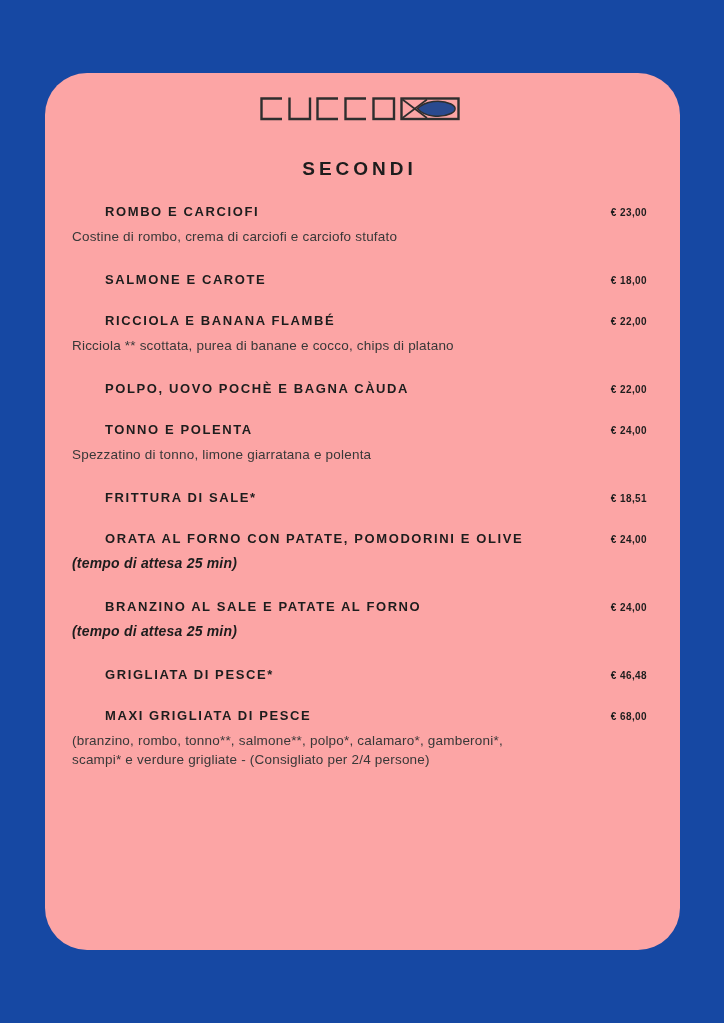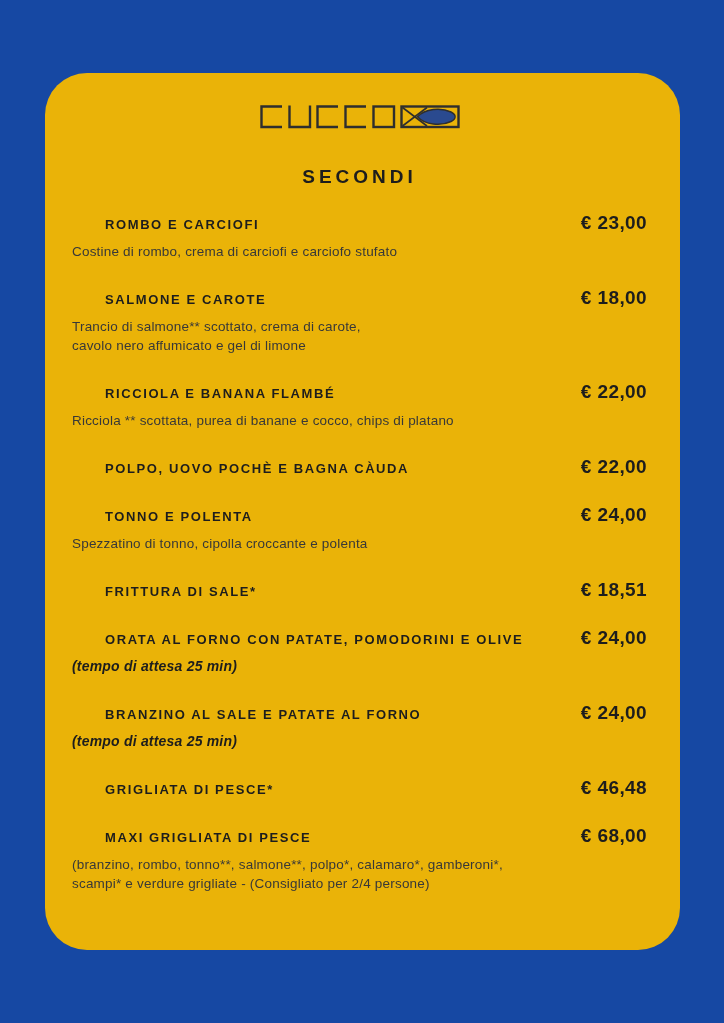--- a/index.html
+++ b/index.html
@@ -7,24 +7,24 @@
     width:724px;height:1023px;
     background:#1648a3;
     font-family:"Liberation Sans","DejaVu Sans",sans-serif;
     position:relative;
     -webkit-font-smoothing:antialiased;
   }
   .card{
     position:absolute;
     left:45px;top:73px;
     width:635px;height:877px;
-    background:#eab308;
+    background:#fca5a5;
     border-radius:42px;
     box-sizing:border-box;
-    padding:30px 33px 0 27px;
+    padding:22px 33px 0 27px;
     overflow:hidden;
   }
   .logo{
     display:block;
     margin:2px auto 0 auto;
     width:200px;height:24px;
   }
   .menu-title{
     text-align:center;
     margin-top:37px;
@@ -47,21 +47,21 @@
     margin-left:33px;
   }
   .item-name{
     font-size:13px;
     font-weight:700;
     letter-spacing:1.6px;
     line-height:15px;
     color:#1d1d1d;
   }
   .item-price{
-    font-size:19px;
+    font-size:10px;
     font-weight:700;
     letter-spacing:.4px;
     color:#1d1d1d;
     white-space:nowrap;
     flex:none;
     padding-left:14px;
   }
   .item-desc{
     font-size:13.5px;
     line-height:19px;
@@ -115,22 +115,20 @@
         <span class="item-price">€ 23,00</span>
       </div>
       <div class="item-desc">Costine di rombo, crema di carciofi e carciofo stufato</div>
     </div>
 
     <div class="item">
       <div class="item-head">
         <span class="item-name">SALMONE E CAROTE</span>
         <span class="item-price">€ 18,00</span>
       </div>
-      <div class="item-desc">Trancio di salmone** scottato, crema di carote,
-cavolo nero affumicato e gel di limone</div>
     </div>
 
     <div class="item">
       <div class="item-head">
         <span class="item-name">RICCIOLA E BANANA FLAMBÉ</span>
         <span class="item-price">€ 22,00</span>
       </div>
       <div class="item-desc">Ricciola ** scottata, purea di banane e cocco, chips di platano</div>
     </div>
 
@@ -139,21 +137,21 @@
         <span class="item-name">POLPO, UOVO POCHÈ E BAGNA CÀUDA</span>
         <span class="item-price">€ 22,00</span>
       </div>
     </div>
 
     <div class="item">
       <div class="item-head">
         <span class="item-name">TONNO E POLENTA</span>
         <span class="item-price">€ 24,00</span>
       </div>
-      <div class="item-desc">Spezzatino di tonno, cipolla croccante e polenta</div>
+      <div class="item-desc">Spezzatino di tonno, limone giarratana e polenta</div>
     </div>
 
     <div class="item">
       <div class="item-head">
         <span class="item-name">FRITTURA DI SALE*</span>
         <span class="item-price">€ 18,51</span>
       </div>
     </div>
 
     <div class="item">

